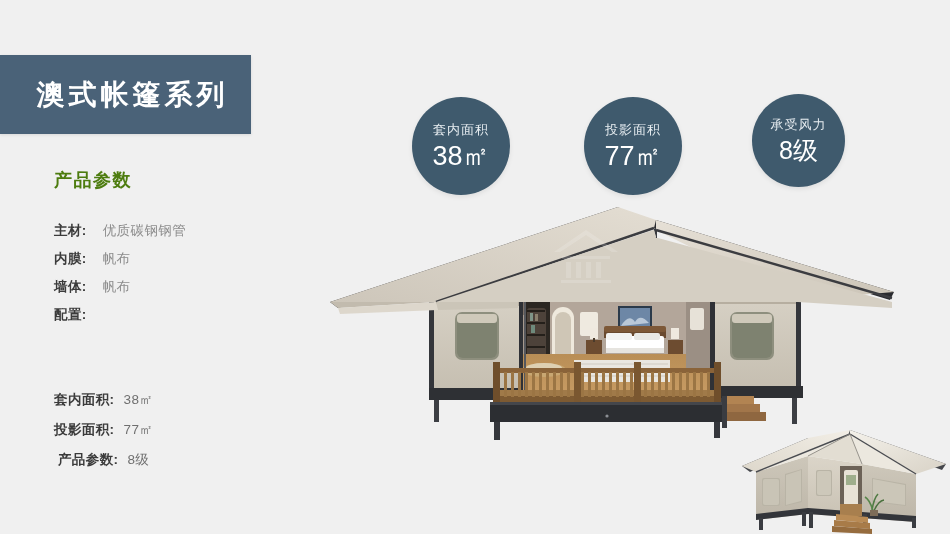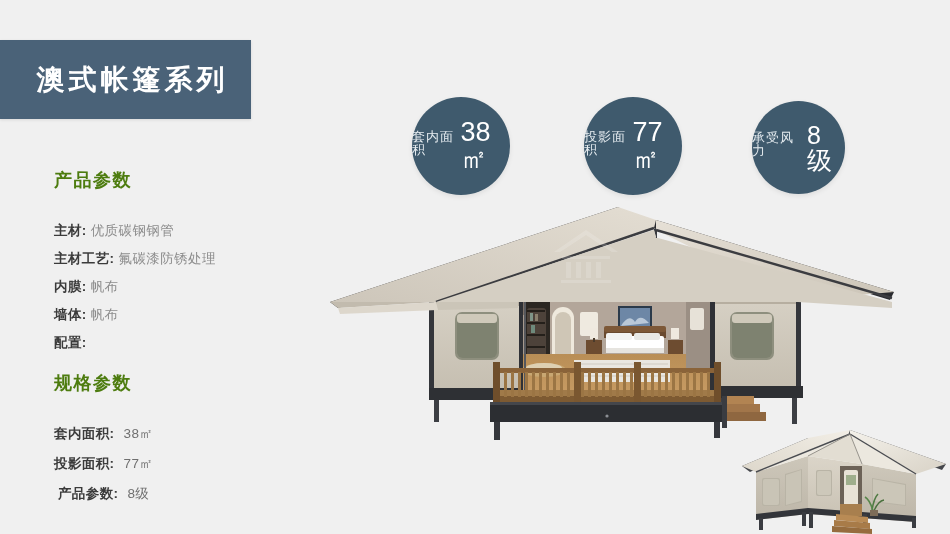--- a/index.html
+++ b/index.html
@@ -12,21 +12,21 @@
   }
   #page {
     position: relative;
     width: 950px; height: 534px;
     background: #f0f0f0;
   }
 
   
   .title-banner {
     position: absolute;
-    left: 0; top: 40px;
+    left: 0; top: 55px;
     width: 251px; height: 79px;
     background: #4a6278;
     display: flex; align-items: center; justify-content: center;
     box-shadow: 0 1px 3px rgba(0,0,0,0.10);
   }
   .title-banner .txt {
     color: #ffffff;
     font-size: 28px;
     font-weight: bold;
     letter-spacing: 4px;
@@ -57,53 +57,53 @@
     color: #3b3b3b;
     font-size: 13.5px;
     font-weight: bold;
     letter-spacing: .4px;
     margin-top: 20px;
   }
   .param-value {
     color: #8c8c8c;
     font-size: 13.5px;
     letter-spacing: .4px;
-    margin-left: 4px;
+    margin-left: 16px;
   }
   #size-block .param-row { height: 30px; justify-content: center; }
   #size-block .param-value { color: #6f6f6f; margin-left: 9px; }
 
   
   .stat-circle {
     position: absolute;
     border-radius: 50%;
     background: #3f5a6d;
     color: #fff;
     display: flex;
-    flex-direction: row;
+    flex-direction: column;
     align-items: center;
     justify-content: center;
     box-shadow: 0 2px 5px rgba(0,0,0,0.08);
   }
   .stat-label {
     font-size: 13px;
     letter-spacing: 1px;
     color: #e6ecf0;
     line-height: 1;
     margin-bottom: 7px;
   }
   .stat-value {
     font-size: 27px;
     line-height: 1;
     letter-spacing: 0px;
     color: #ffffff;
   }
   #circle-0 { left: 412px; top: 97px; width: 98px; height: 98px; }
   #circle-1 { left: 584px; top: 97px; width: 98px; height: 98px; }
-  #circle-2 { left: 752px; top: 101px; width: 93px; height: 93px; }
+  #circle-2 { left: 752px; top: 94px; width: 93px; height: 93px; }
   #circle-2 .stat-value { font-size: 25px; }
 
   
   #tent-main {
     position: absolute;
     left: 318px; top: 190px;
     width: 600px; height: 270px;
   }
   #tent-small {
     position: absolute;
@@ -123,38 +123,33 @@
   </div>
 
   <div class="section" id="spec-block">
     <h2 class="section-title">产品参数</h2>
 
     <div class="param-row">
       <span class="param-label">主材:</span>
       <span class="param-value">优质碳钢钢管</span>
     </div>
     <div class="param-row">
-      <span class="param-label">主材工艺:</span>
-      <span class="param-value">氟碳漆防锈处理</span>
-    </div>
-    <div class="param-row">
       <span class="param-label">内膜:</span>
       <span class="param-value">帆布</span>
     </div>
     <div class="param-row">
       <span class="param-label">墙体:</span>
       <span class="param-value">帆布</span>
     </div>
     <div class="param-row">
       <span class="param-label">配置:</span>
     </div>
   </div>
 
   <div class="section" id="size-block">
-    <h2 class="section-title">规格参数</h2>
 
     <div class="param-row">
       <span class="param-label">套内面积:</span>
       <span class="param-value">38㎡</span>
     </div>
     <div class="param-row">
       <span class="param-label">投影面积:</span>
       <span class="param-value">77㎡</span>
     </div>
     <div class="param-row">

